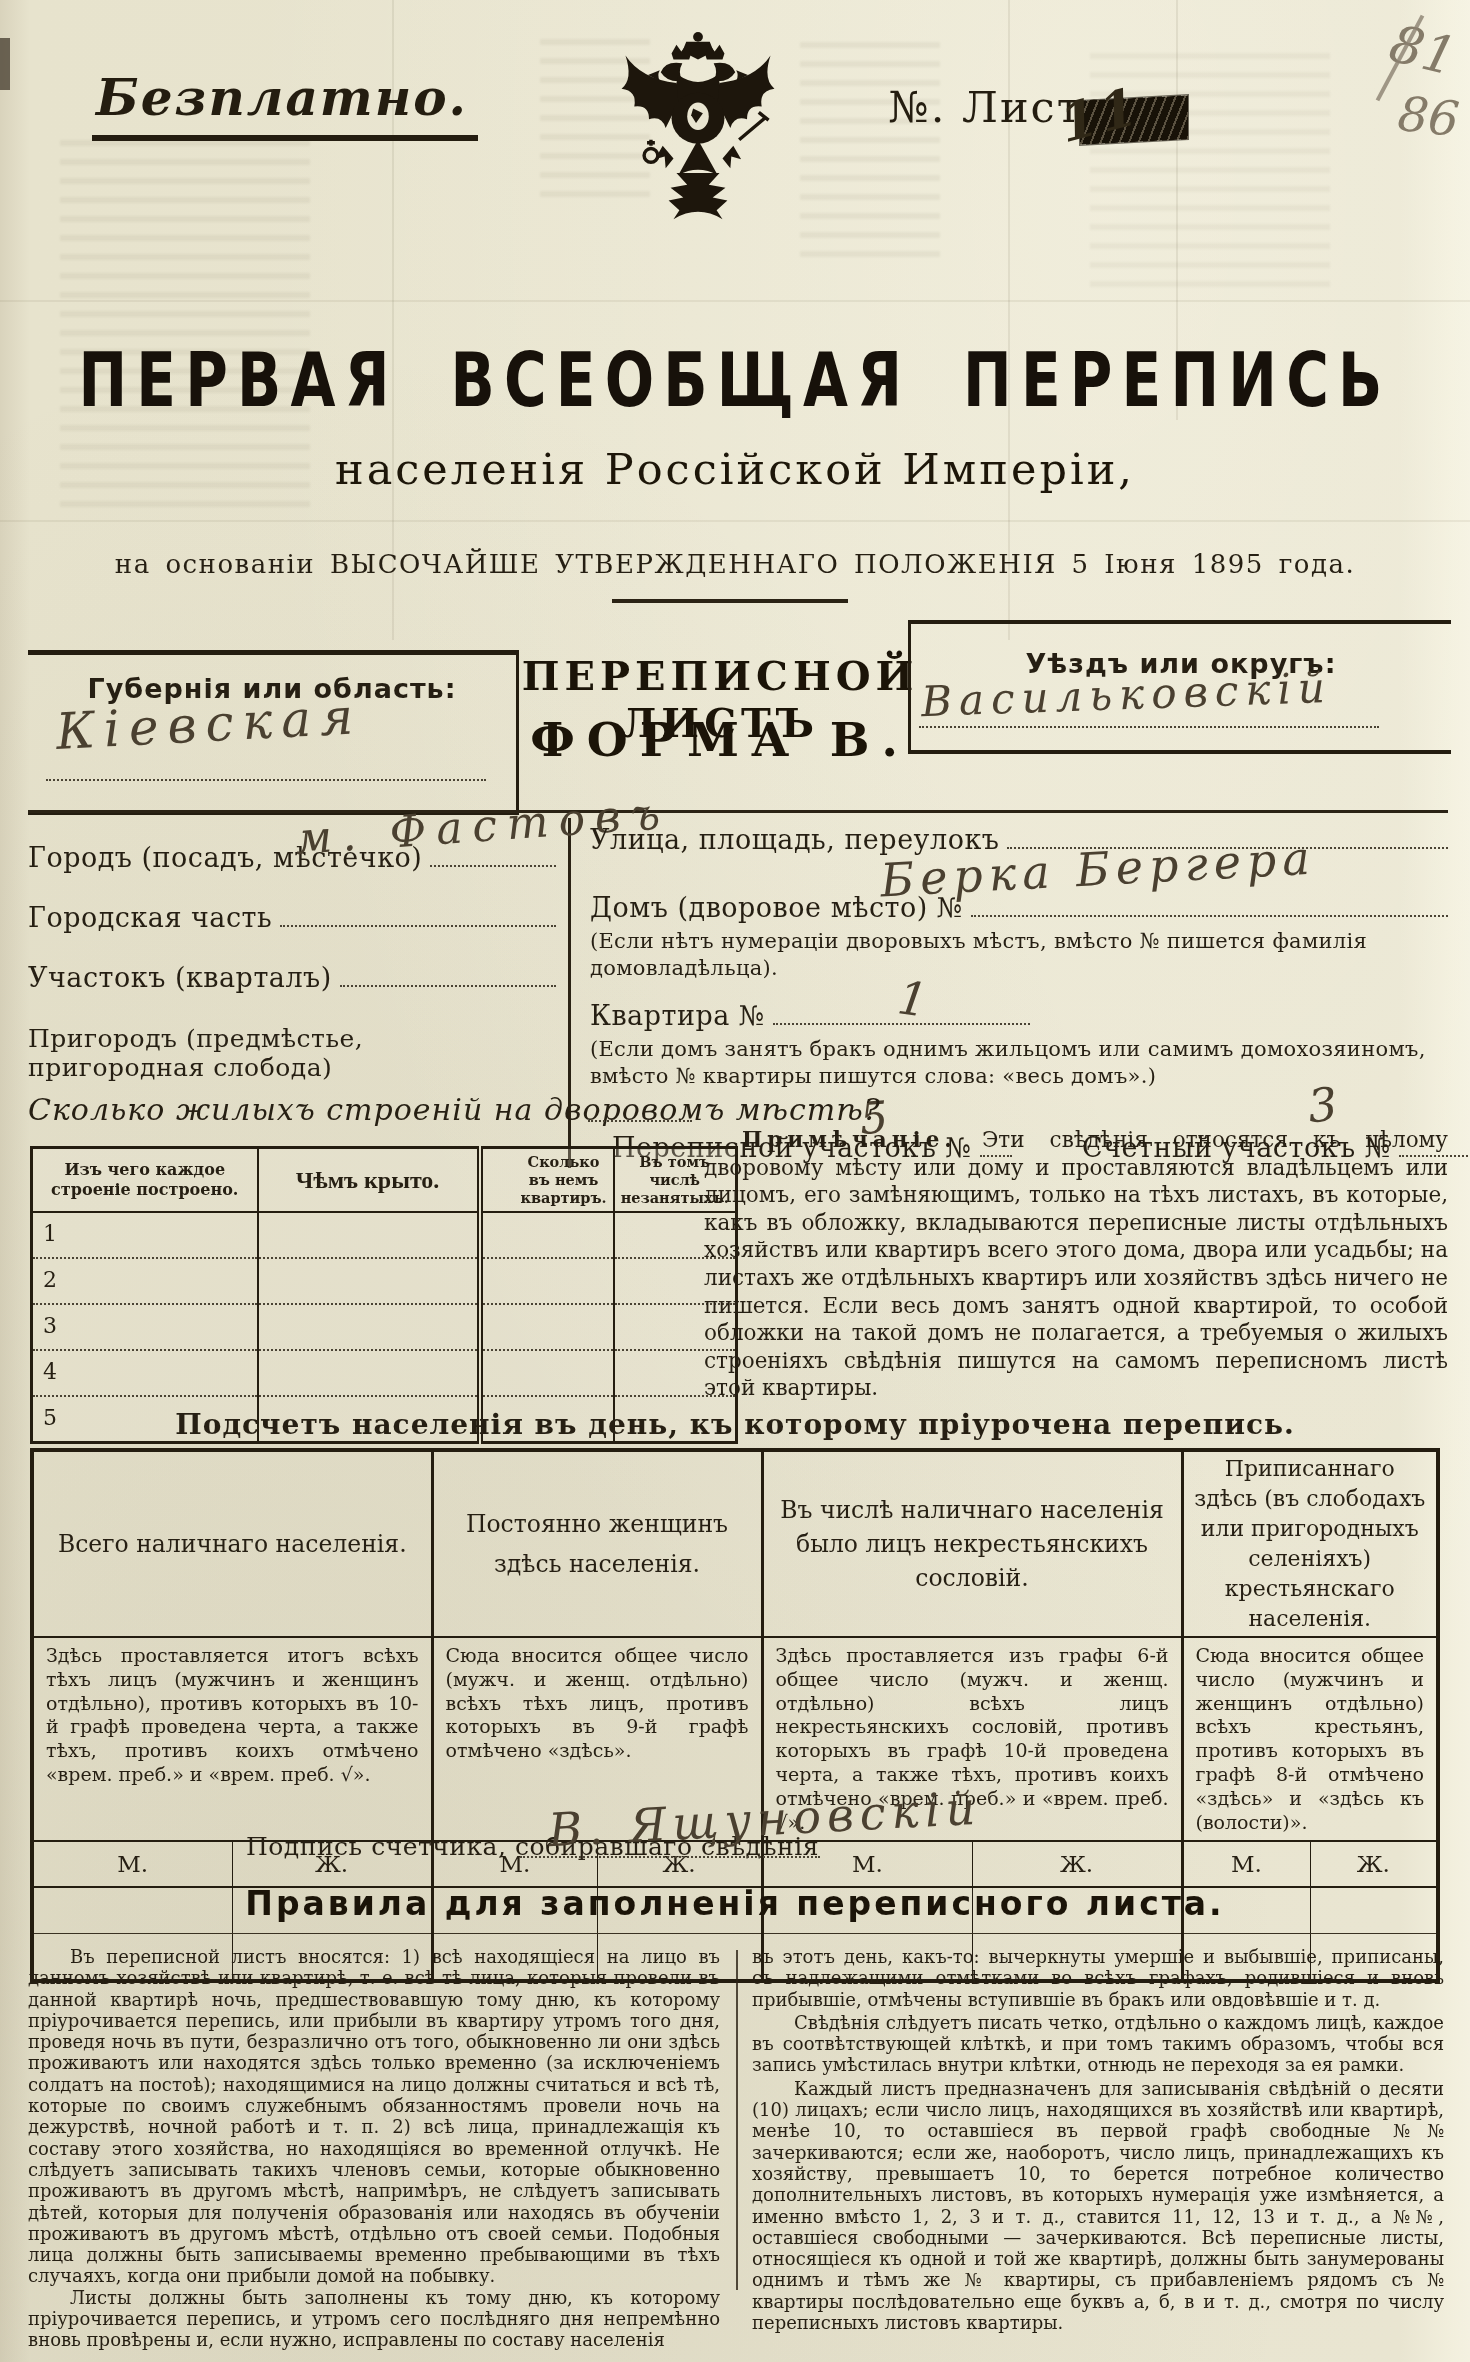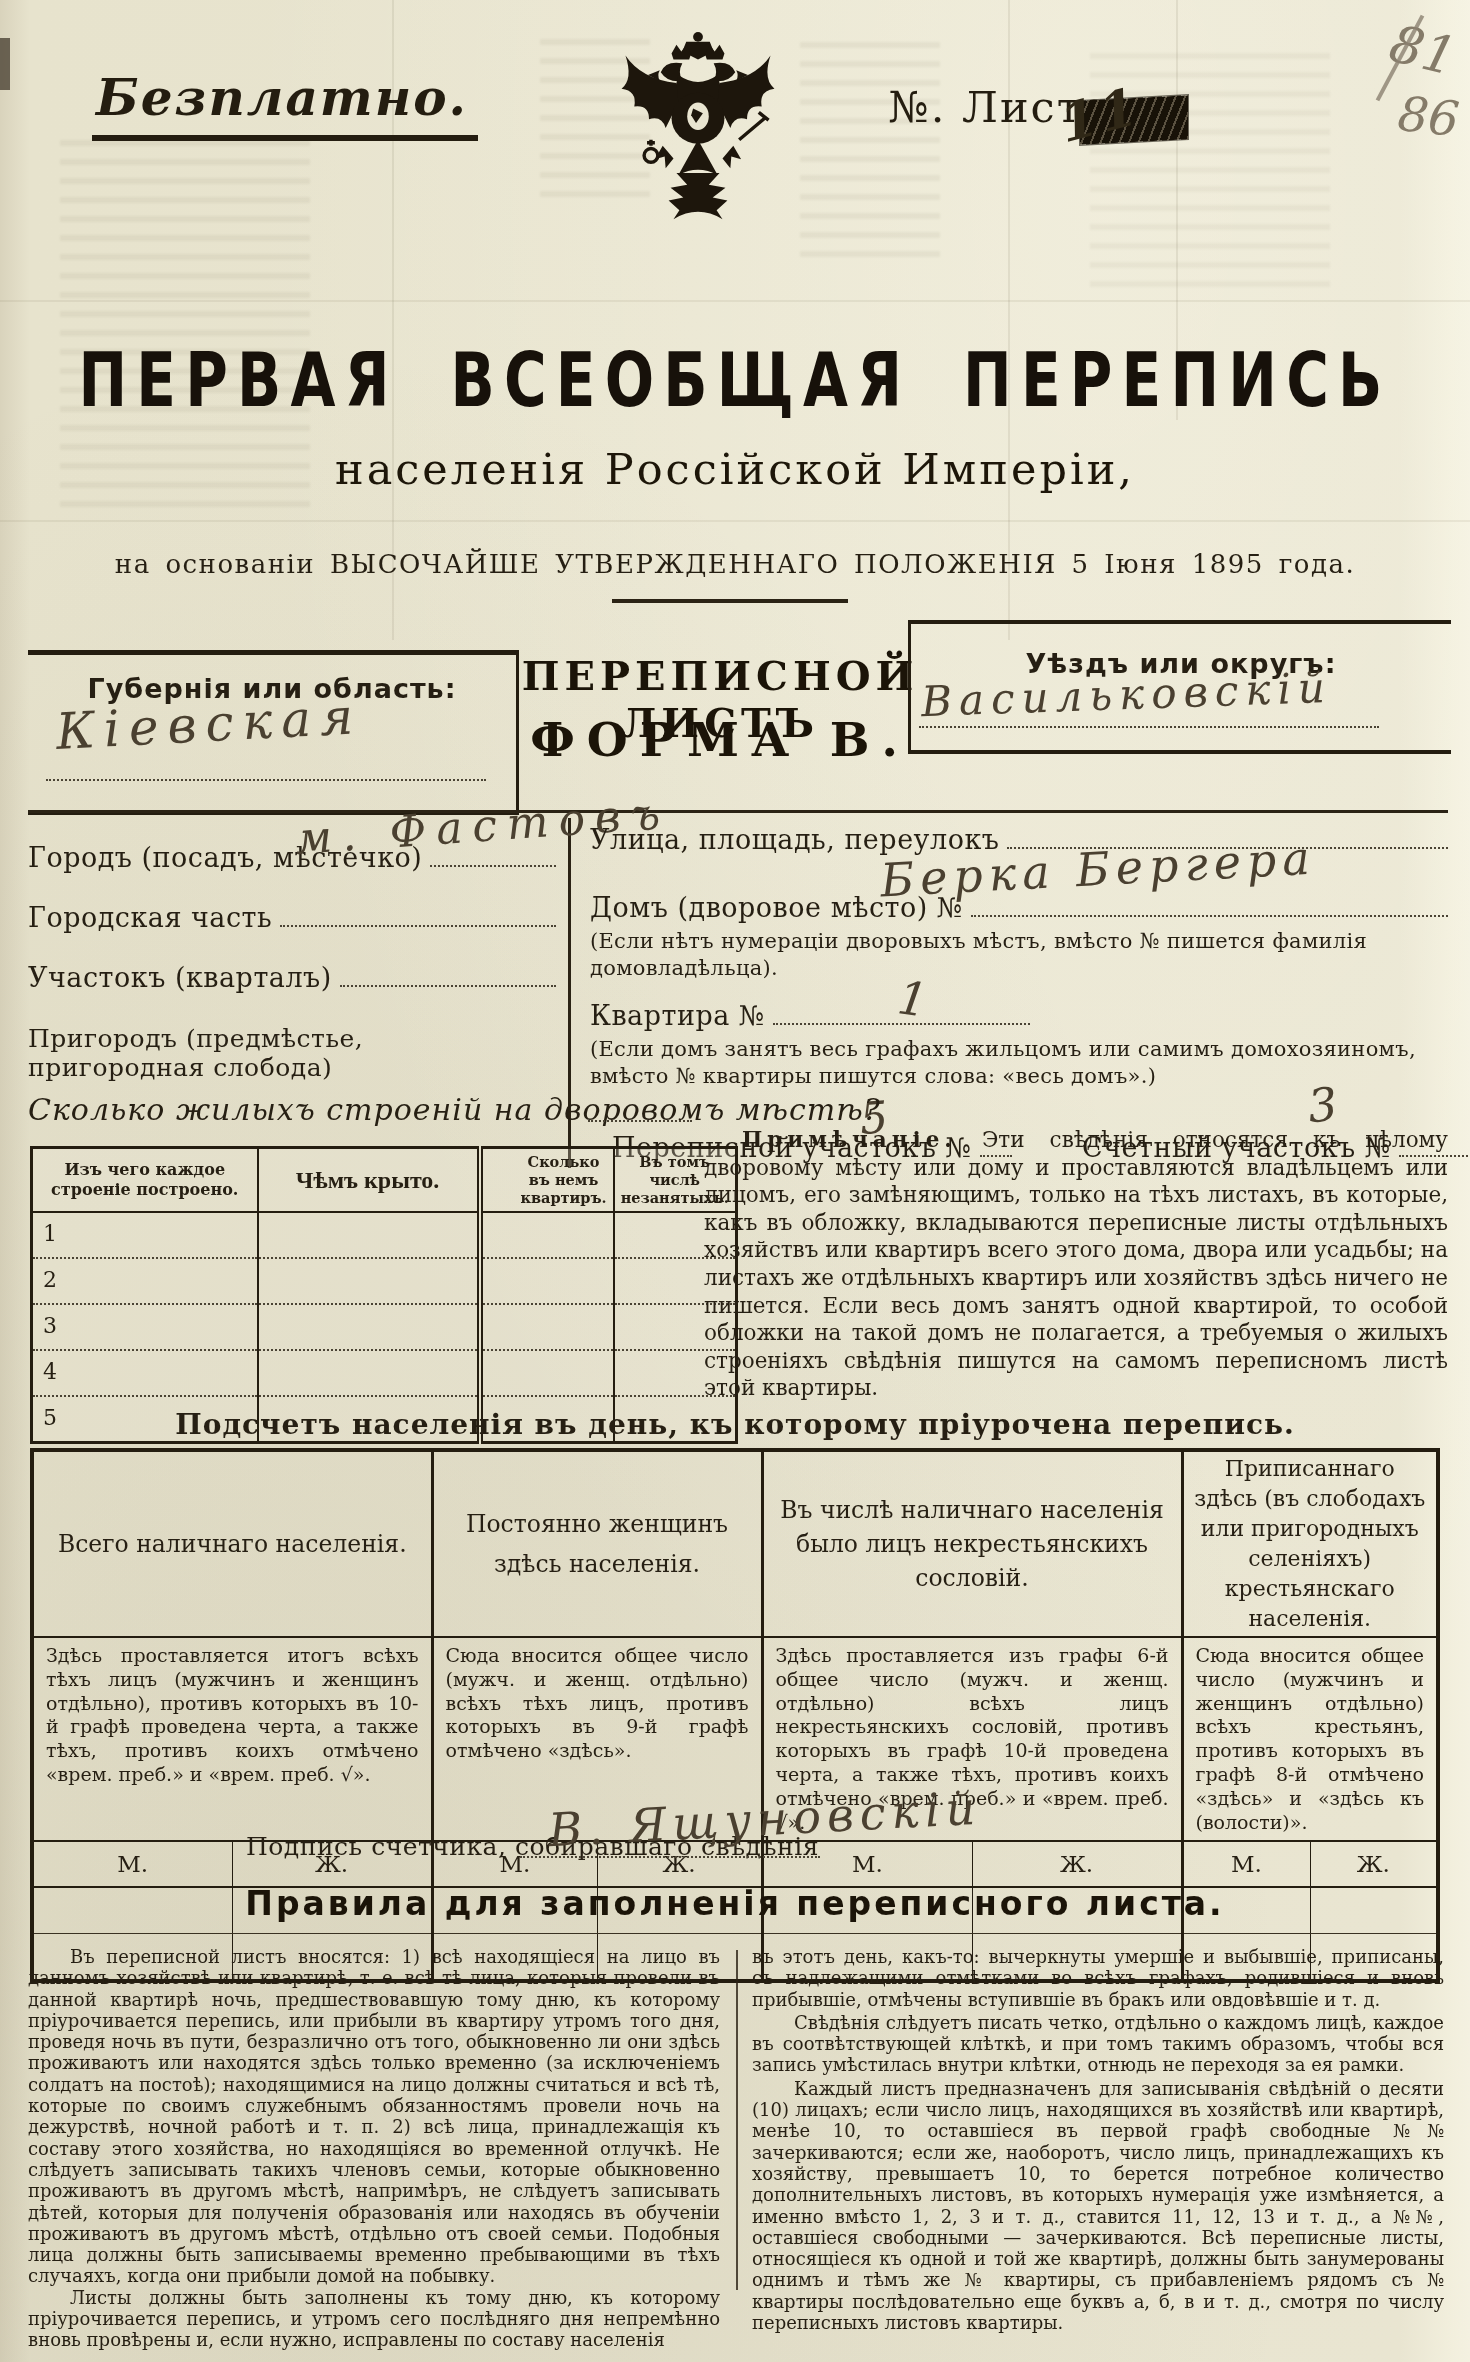--- a/index.html
+++ b/index.html
@@ -234,21 +234,21 @@
       <span class="dots dot"></span>
   </div>
   <div class="abs hw hw-house">Берка Бергера</div>
   <div class="note-sm" style="left:590px;top:928px;width:860px;">(Если нѣтъ нумераціи дворовыхъ мѣстъ, вмѣсто № пишется фамилія домовладѣльца).</div>
 
   <div class="field" style="left:590px;top:996px;width:440px;">
     <span>Квартира №</span>
       <span class="dots dot"></span>
   </div>
   <div class="abs hw hw-apt">1</div>
-  <div class="note-sm" style="left:590px;top:1036px;width:860px;">(Если домъ занятъ весь графахъ жильцомъ или самимъ домохозяиномъ, вмѣсто № квартиры пишутся слова: «весь домъ».)</div>
+  <div class="note-sm" style="left:590px;top:1036px;width:860px;">(Если домъ занятъ бракъ однимъ жильцомъ или самимъ домохозяиномъ, вмѣсто № квартиры пишутся слова: «весь домъ».)</div>
 
   <div class="field" style="left:612px;top:1128px;width:400px;">
     <span>Переписной участокъ №</span>
       <span class="dots dot"></span>
   </div>
   <div class="abs hw hw-cp">5</div>
   <div class="field" style="left:1082px;top:1128px;width:406px;">
     <span>Счетный участокъ №</span>
       <span class="dots dot"></span>
   </div>

